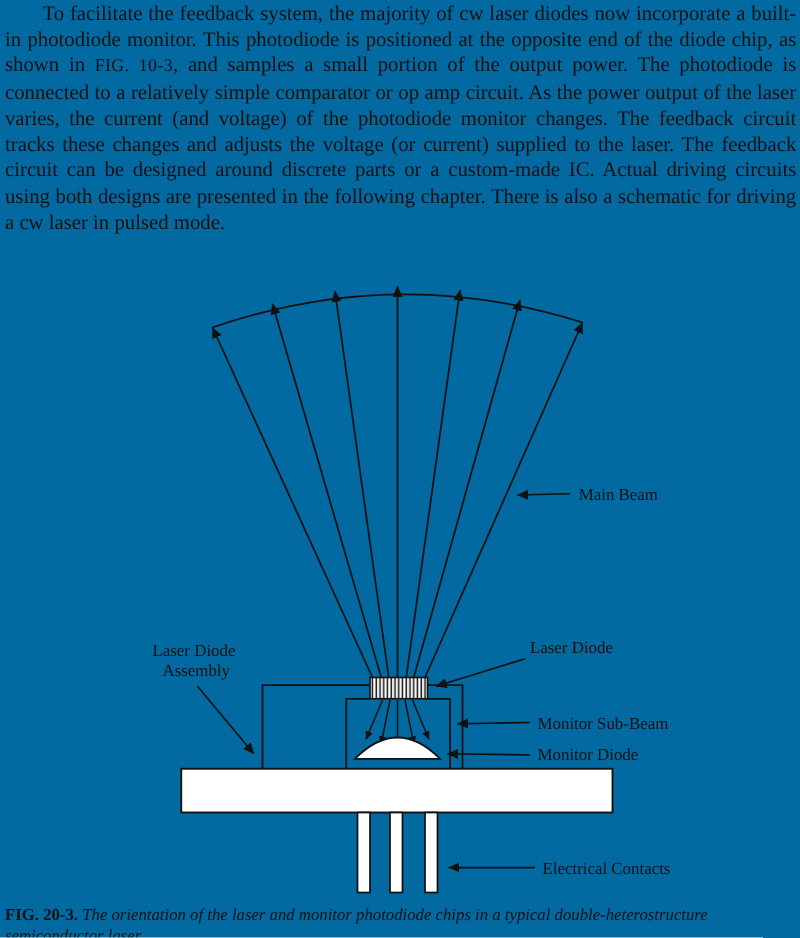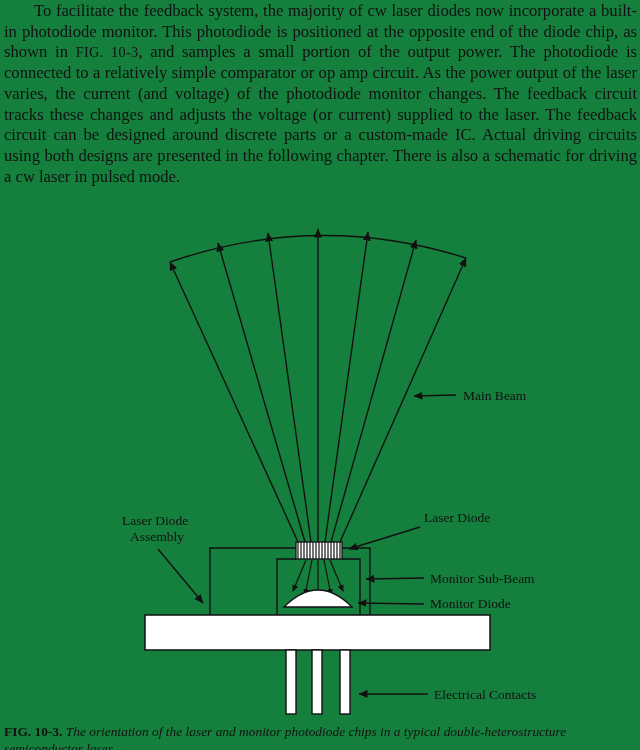--- a/index.html
+++ b/index.html
@@ -1,20 +1,20 @@
 <!DOCTYPE html>
 <html><head>
 <meta charset="utf-8">
 <style>
   html, body { margin: 0; padding: 0; background: #ffffff; }
   .page {
     position: relative;
     width: 640px;
     height: 750px;
-    background: #15803d;
+    background: #0369a1;
     font-family: "Liberation Serif", serif;
     color: #111111;
     overflow: hidden;
   }
   .body-text {
     position: absolute;
     top: 1px;
     left: 4px;
     width: 633px;
     margin: 0;
@@ -116,15 +116,15 @@
 
     <text x="463" y="187">Main Beam</text>
     <text x="424" y="309">Laser Diode</text>
     <text x="430" y="370">Monitor Sub-Beam</text>
     <text x="430" y="395">Monitor Diode</text>
     <text x="434" y="486">Electrical Contacts</text>
     <text x="122" y="312">Laser Diode</text>
     <text x="130" y="328">Assembly</text>
   </svg>
 
-  <p class="caption"><span class="caption-fig">FIG. 10-3.</span> <span class="caption-text">The orientation of the laser and monitor photodiode chips in a typical double-heterostructure semiconductor laser.</span></p>
+  <p class="caption"><span class="caption-fig">FIG. 20-3.</span> <span class="caption-text">The orientation of the laser and monitor photodiode chips in a typical double-heterostructure semiconductor laser.</span></p>
 
 </div>
 
 </body></html>

